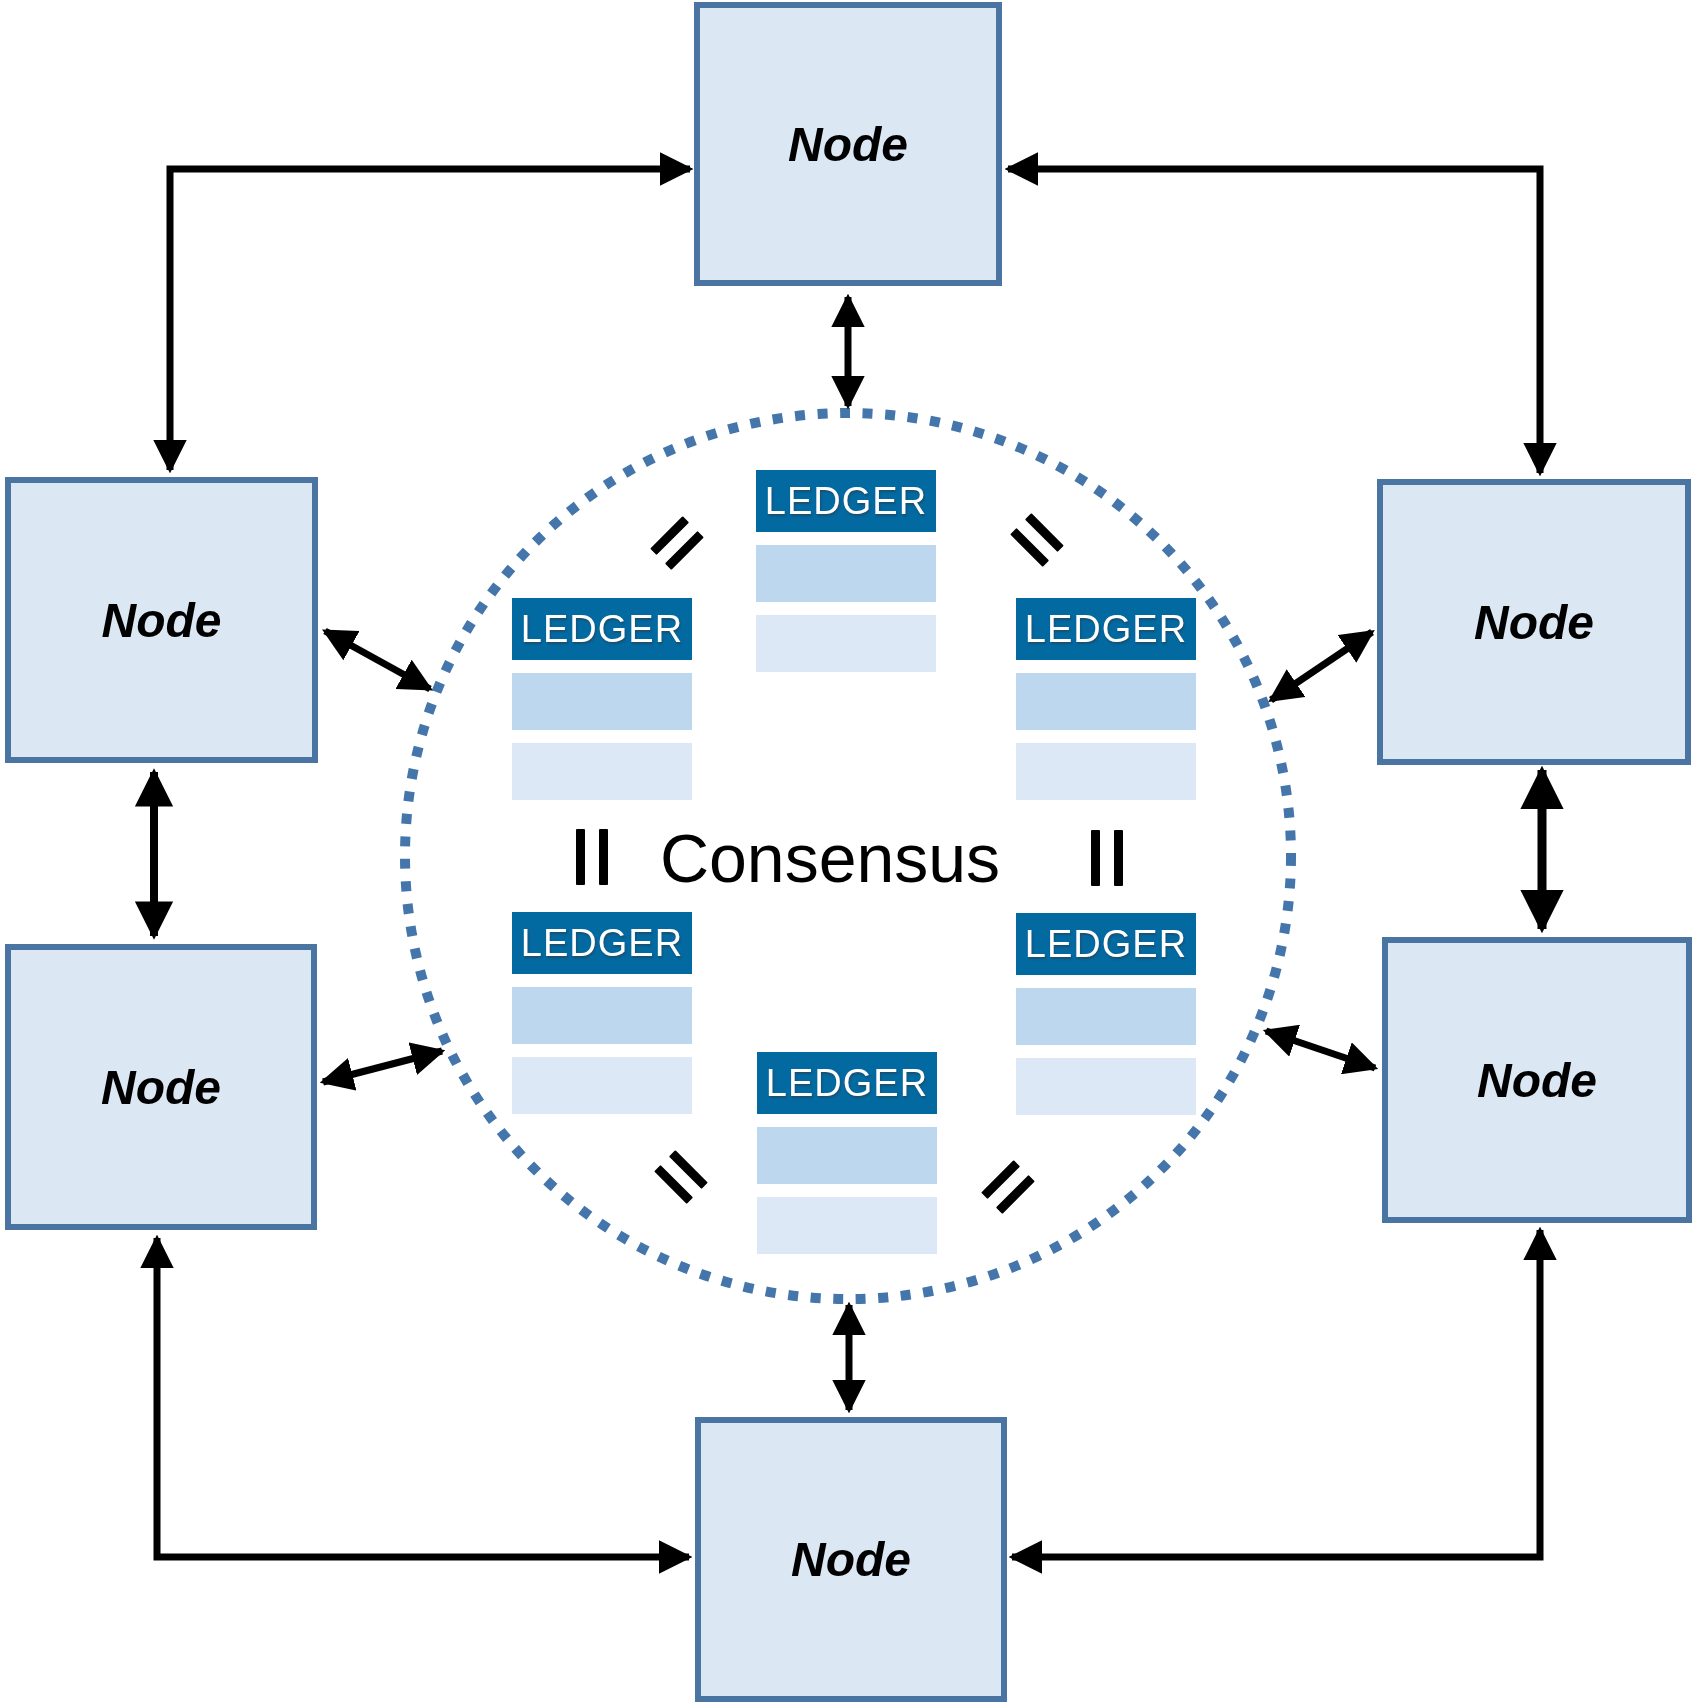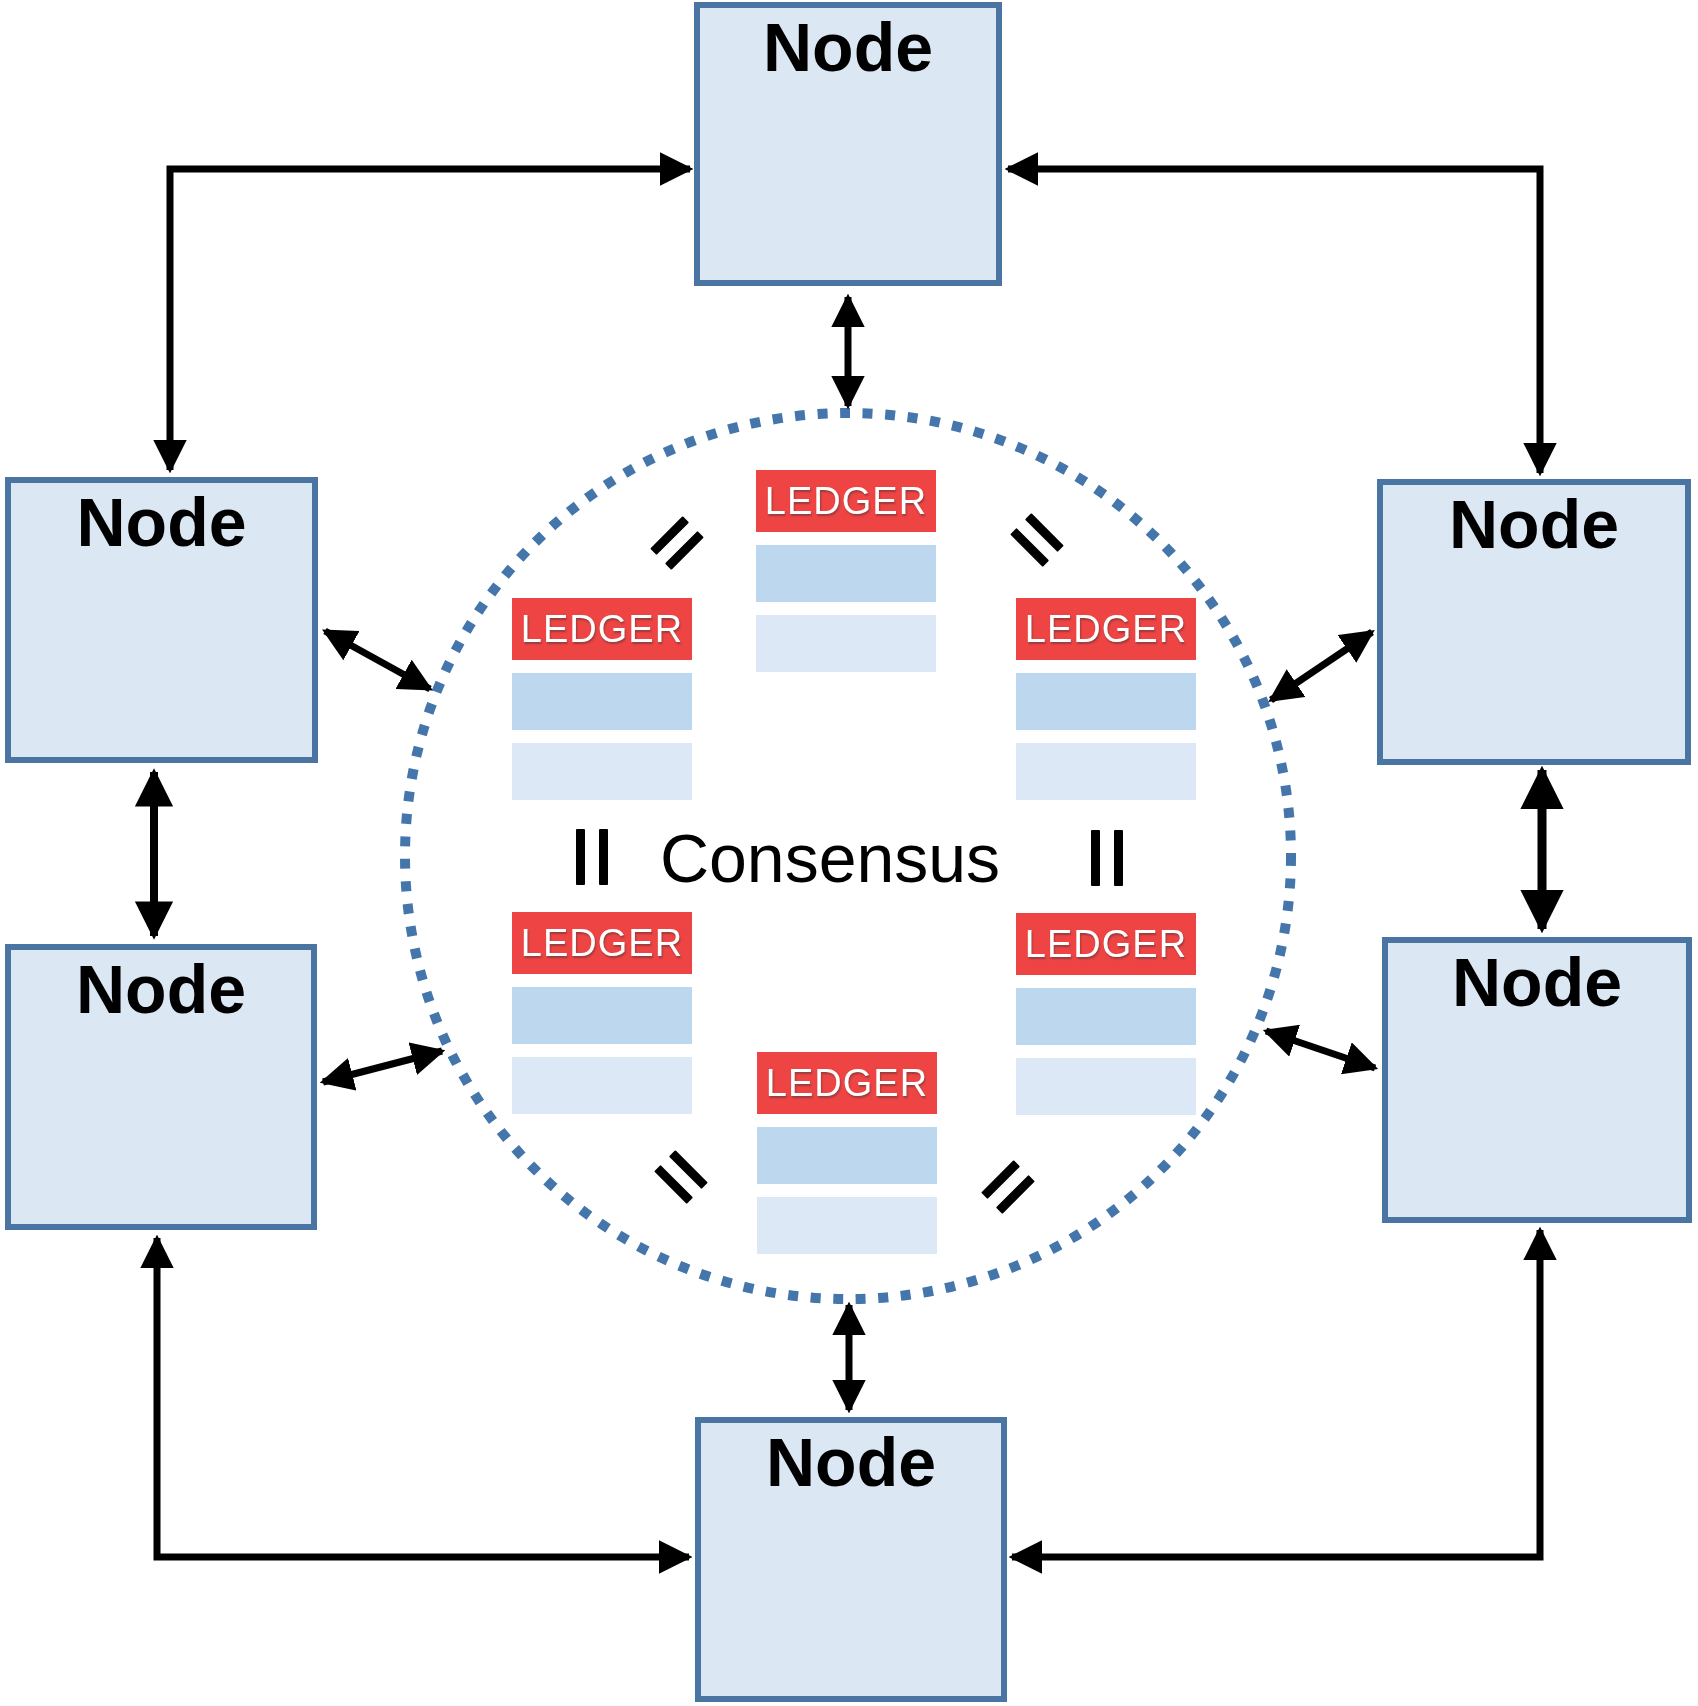--- a/index.html
+++ b/index.html
@@ -5,33 +5,33 @@
   html,body { margin:0; padding:0; }
   body {
     width:1698px; height:1706px; position:relative; background:#ffffff;
     font-family:"Liberation Sans", sans-serif; overflow:hidden;
   }
   svg.layer { position:absolute; left:0; top:0; width:1698px; height:1706px; }
 
   .node {
     position:absolute; box-sizing:border-box;
     background:#dce7f4; border:6px solid #4a74a2;
-    display:flex; align-items:flex-start; justify-content:center;
-    font-weight:bold; font-size:68px; color:#000;
+    display:flex; align-items:center; justify-content:center;
+    font-weight:bold; font-size:48px; color:#000;font-style:italic;
   }
   .node-top          { left:694px;  top:2px;    width:308px; height:284px; }
   .node-left-top     { left:5px;    top:477px;  width:313px; height:286px; }
   .node-left-bottom  { left:5px;    top:944px;  width:312px; height:286px; }
   .node-right-top    { left:1377px; top:479px;  width:314px; height:286px; }
   .node-right-bottom { left:1382px; top:937px;  width:310px; height:286px; }
   .node-bottom       { left:695px;  top:1417px; width:312px; height:285px; }
 
   .ledger { position:absolute; width:180px; }
   .ledger-header {
-    height:62px; background:#ef4444; color:#ffffff;
+    height:62px; background:#0369a1; color:#ffffff;
     display:flex; align-items:center; justify-content:center;
     font-size:38px; letter-spacing:1px;
     text-shadow:1px 2px 2px rgba(50,50,50,0.45);
   }
   .ledger-row { height:57px; margin-top:13px; }
   .ledger-row.medium { background:#bdd7ee; }
   .ledger-row.light  { background:#dce8f5; }
 
   .ledger-top-center    { left:756px;  top:470px;  }
   .ledger-upper-left    { left:512px;  top:598px;  }

